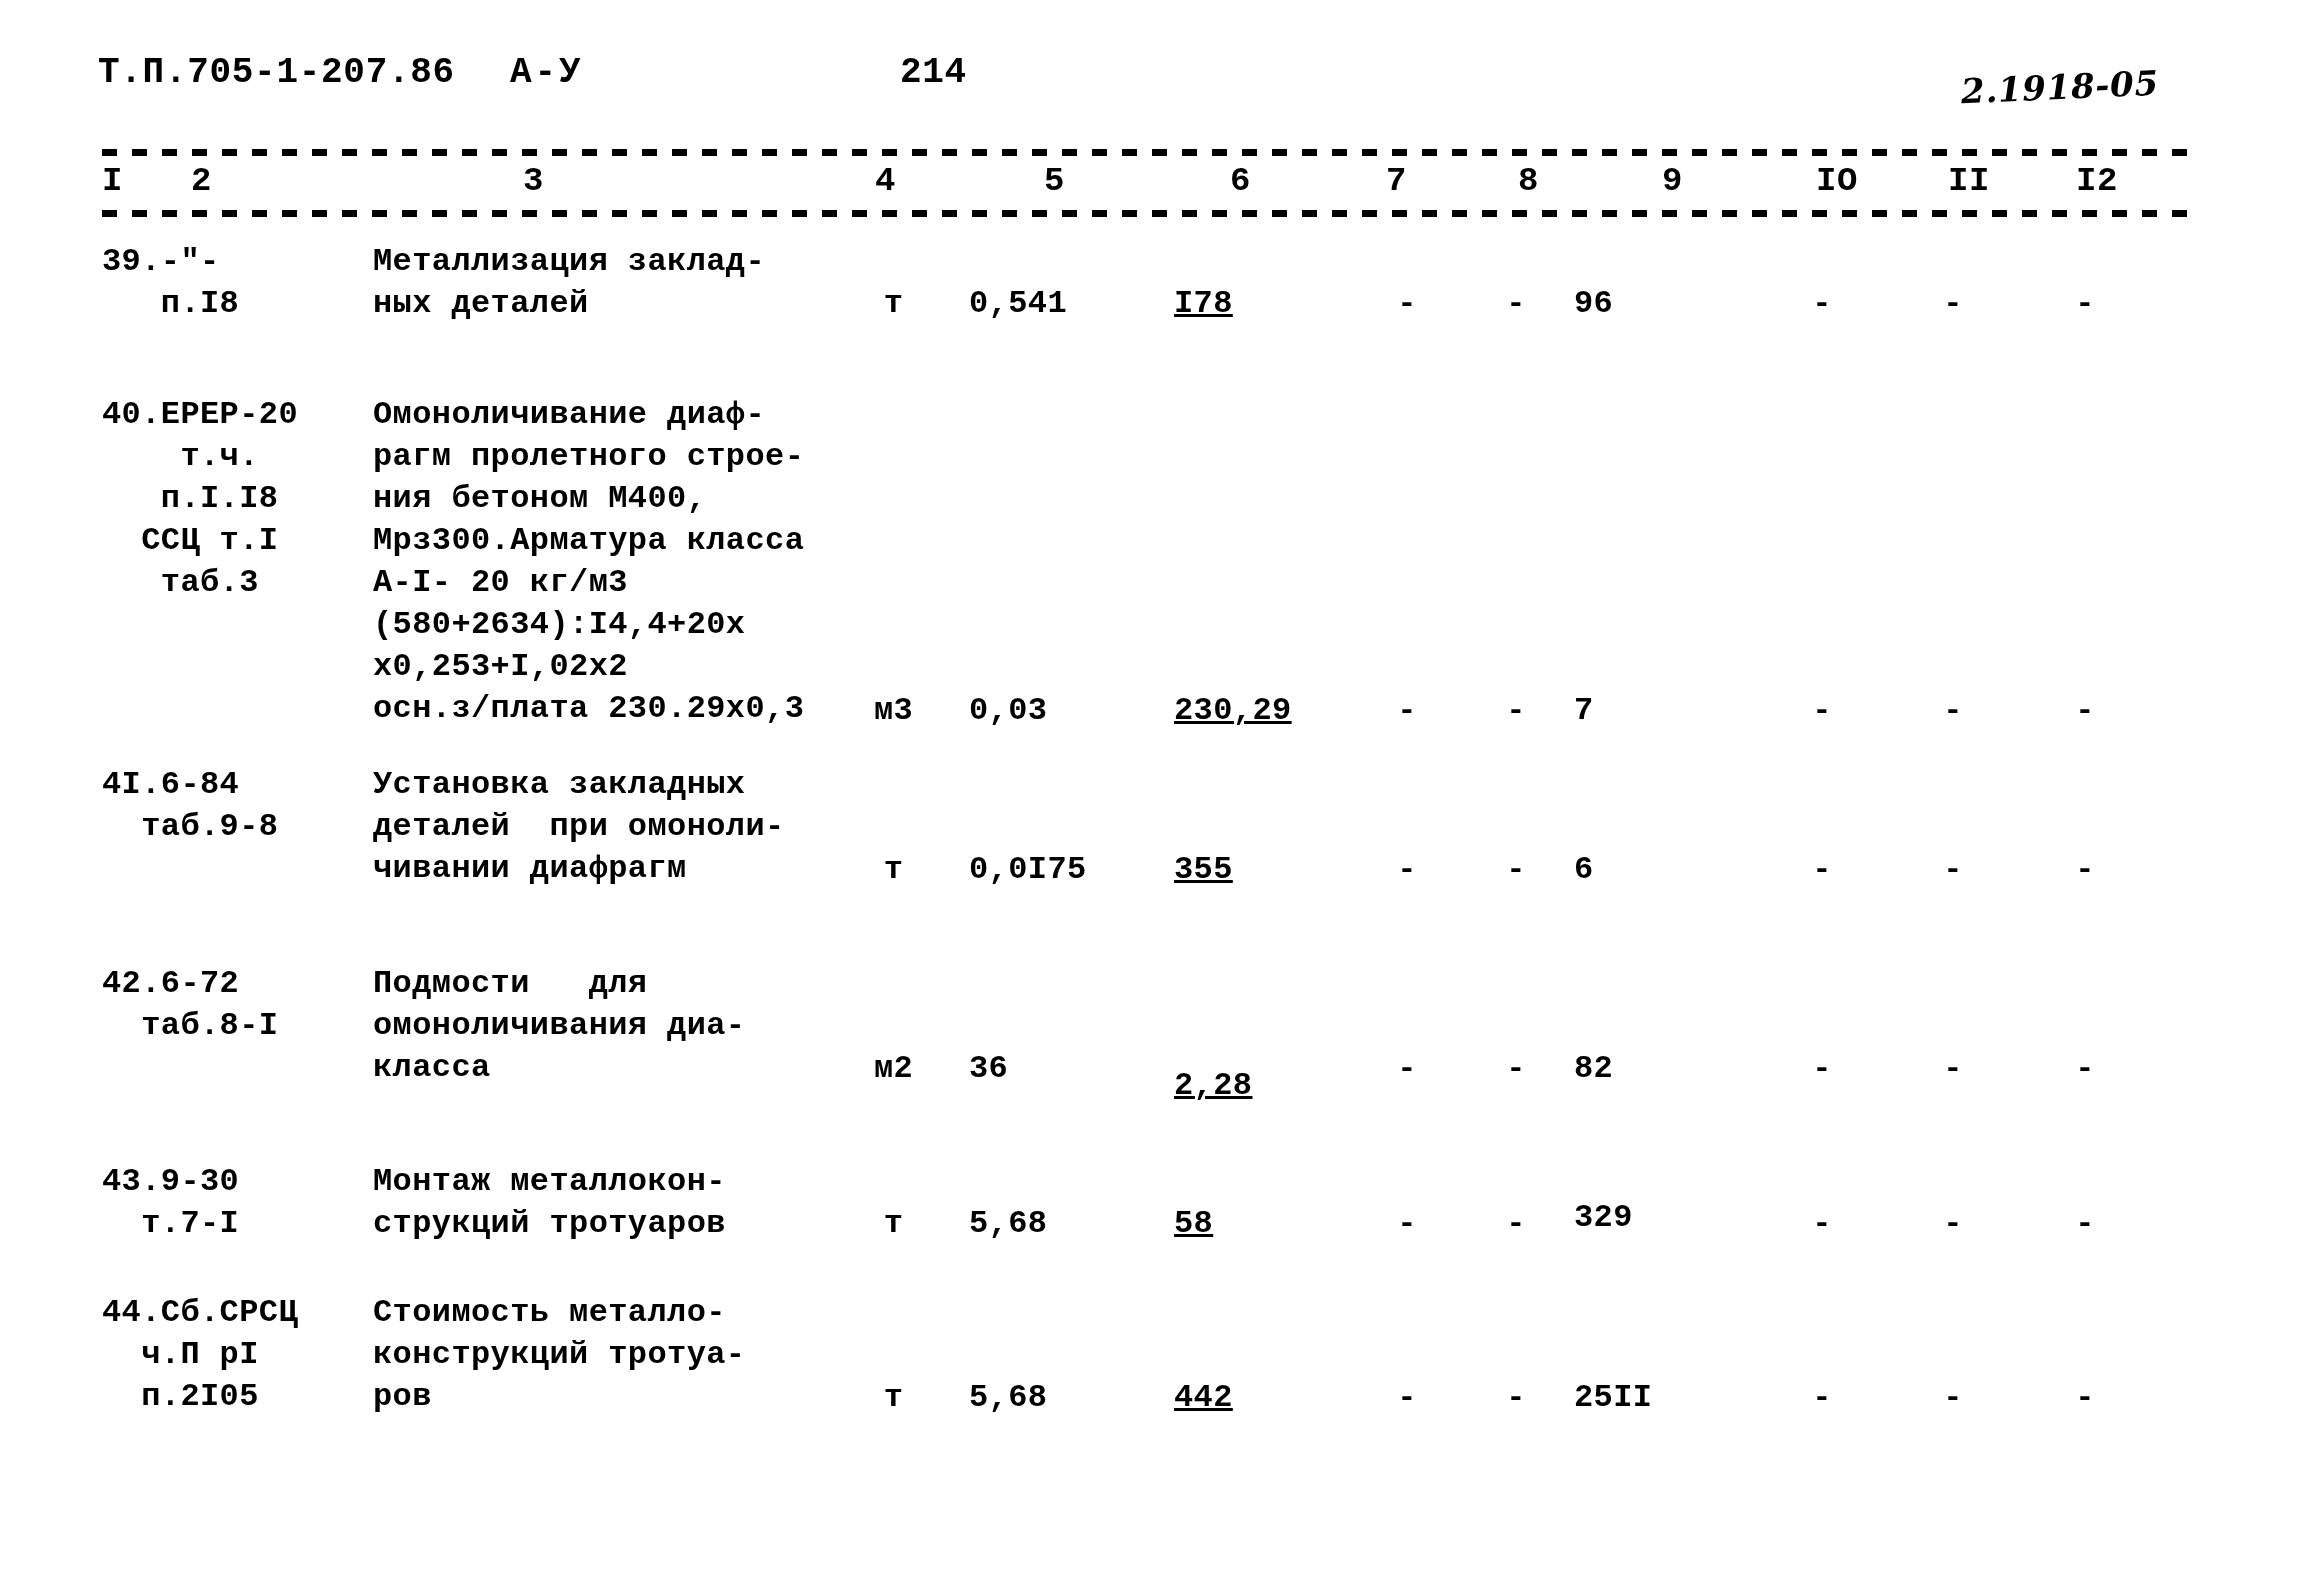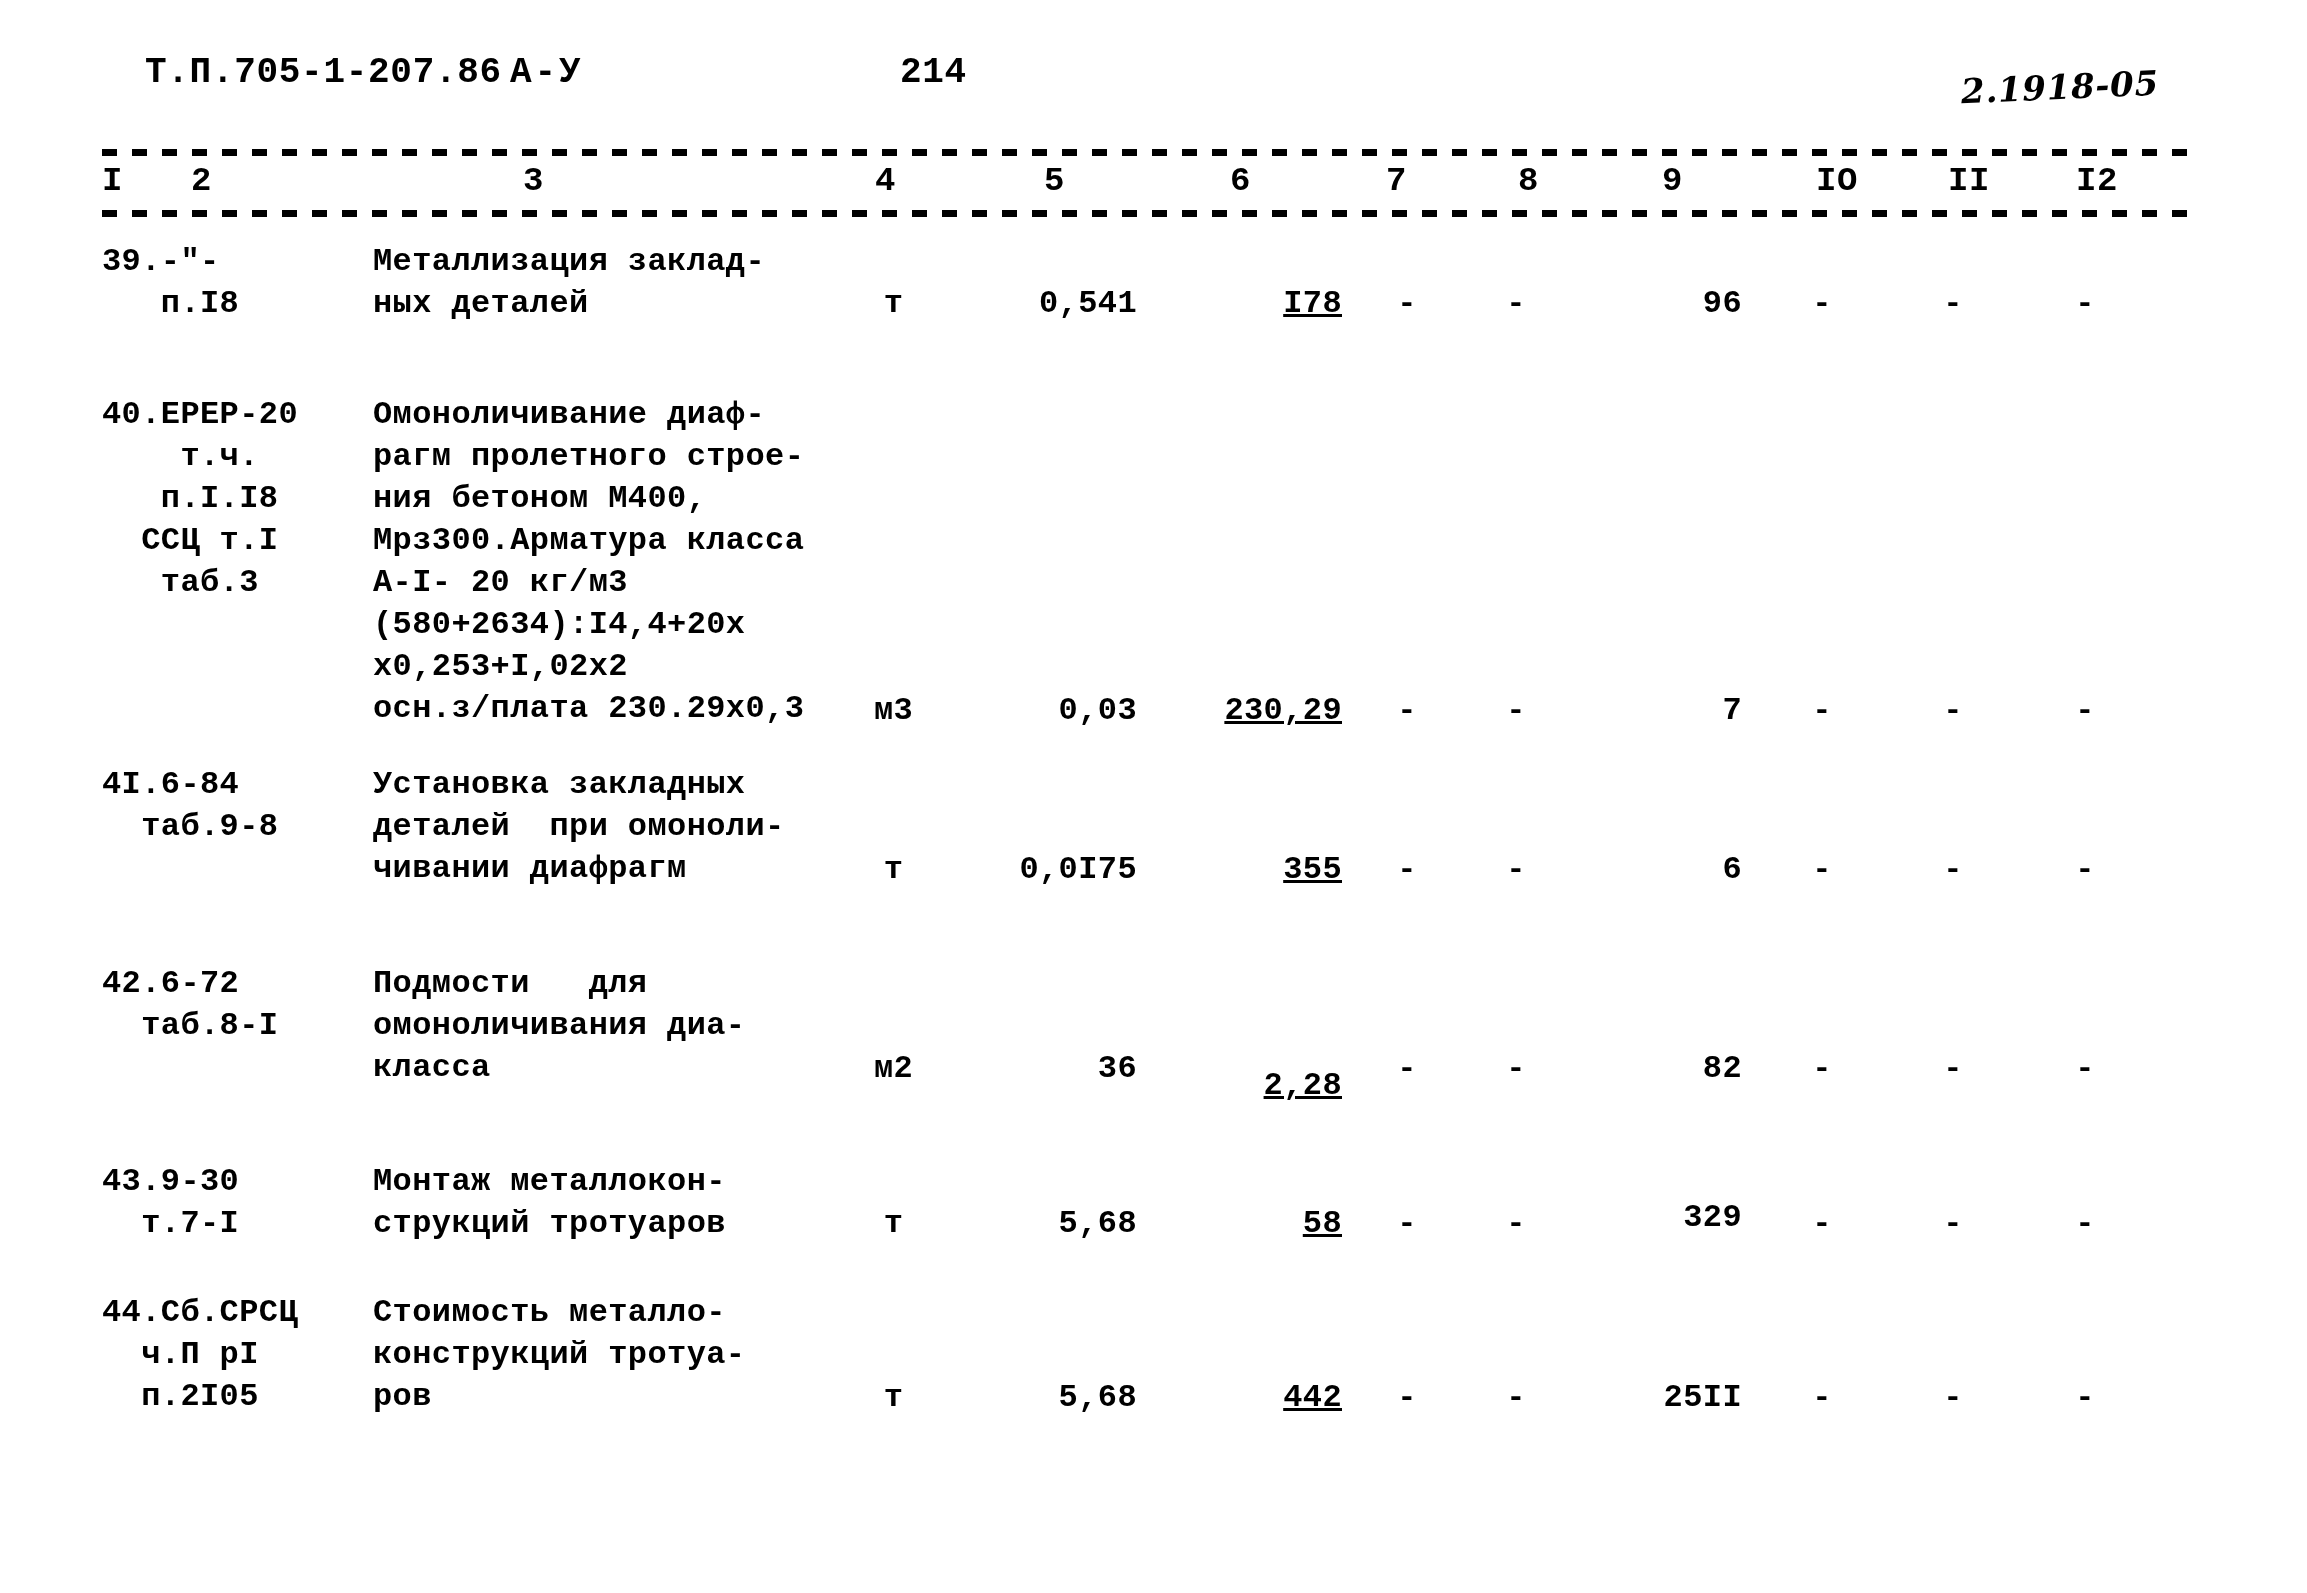--- a/index.html
+++ b/index.html
@@ -31,21 +31,20 @@
     height: 51px;
   }
   .doc-code {
     position: absolute;
     left: 98px;
     top: 0;
     font-size: 36px;
     font-weight: bold;
     letter-spacing: 0.7px;
     white-space: nowrap;
-    margin-left: 47px;
   }
   .doc-album {
     position: absolute;
     left: 510px;
     top: 0;
     font-size: 36px;
     font-weight: bold;
     letter-spacing: 2.9px;
     white-space: nowrap;
   }
@@ -130,21 +129,21 @@
     width: 277px;
     text-align: left;
   }
   .c-name {
     left: 373px;
     top: 0;
     width: 481px;
     text-align: left;
   }
   .c-unit   { width: 95px; text-align: center; }
-  .c-num    { text-align: right; }
+  .c-num    { text-align: left; }
   .c-dash   { text-align: center; }
 
   .v4  { left: 846px; width: 95px; }
   .v5  { left: 969px; width: 168px; }
   .v6  { left: 1174px; width: 168px; text-decoration: underline; }
   .v7  { left: 1356px; width: 102px; }
   .v8  { left: 1465px; width: 102px; }
   .v9  { left: 1574px; width: 168px; }
   .v10 { left: 1771px; width: 102px; }
   .v11 { left: 1902px; width: 102px; }

